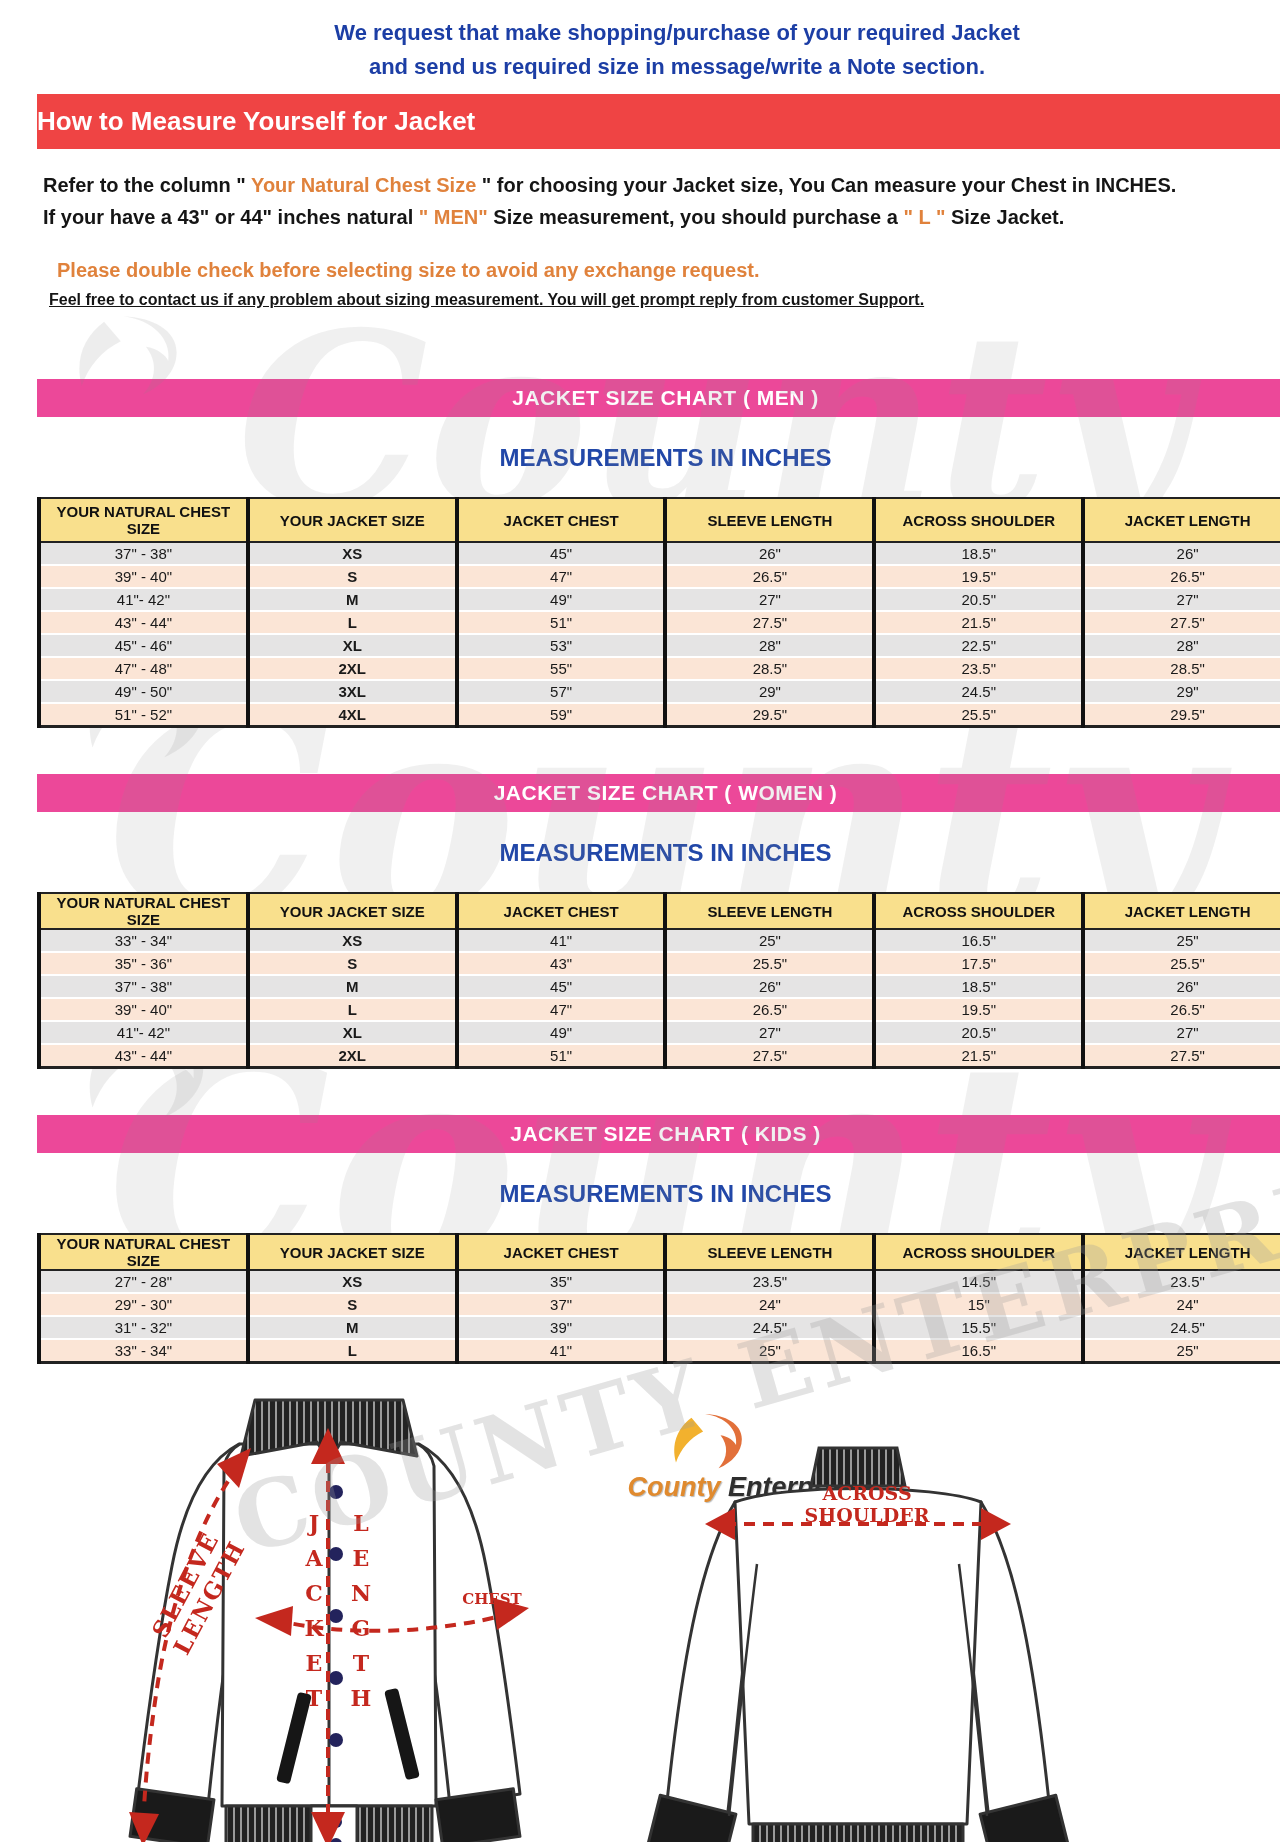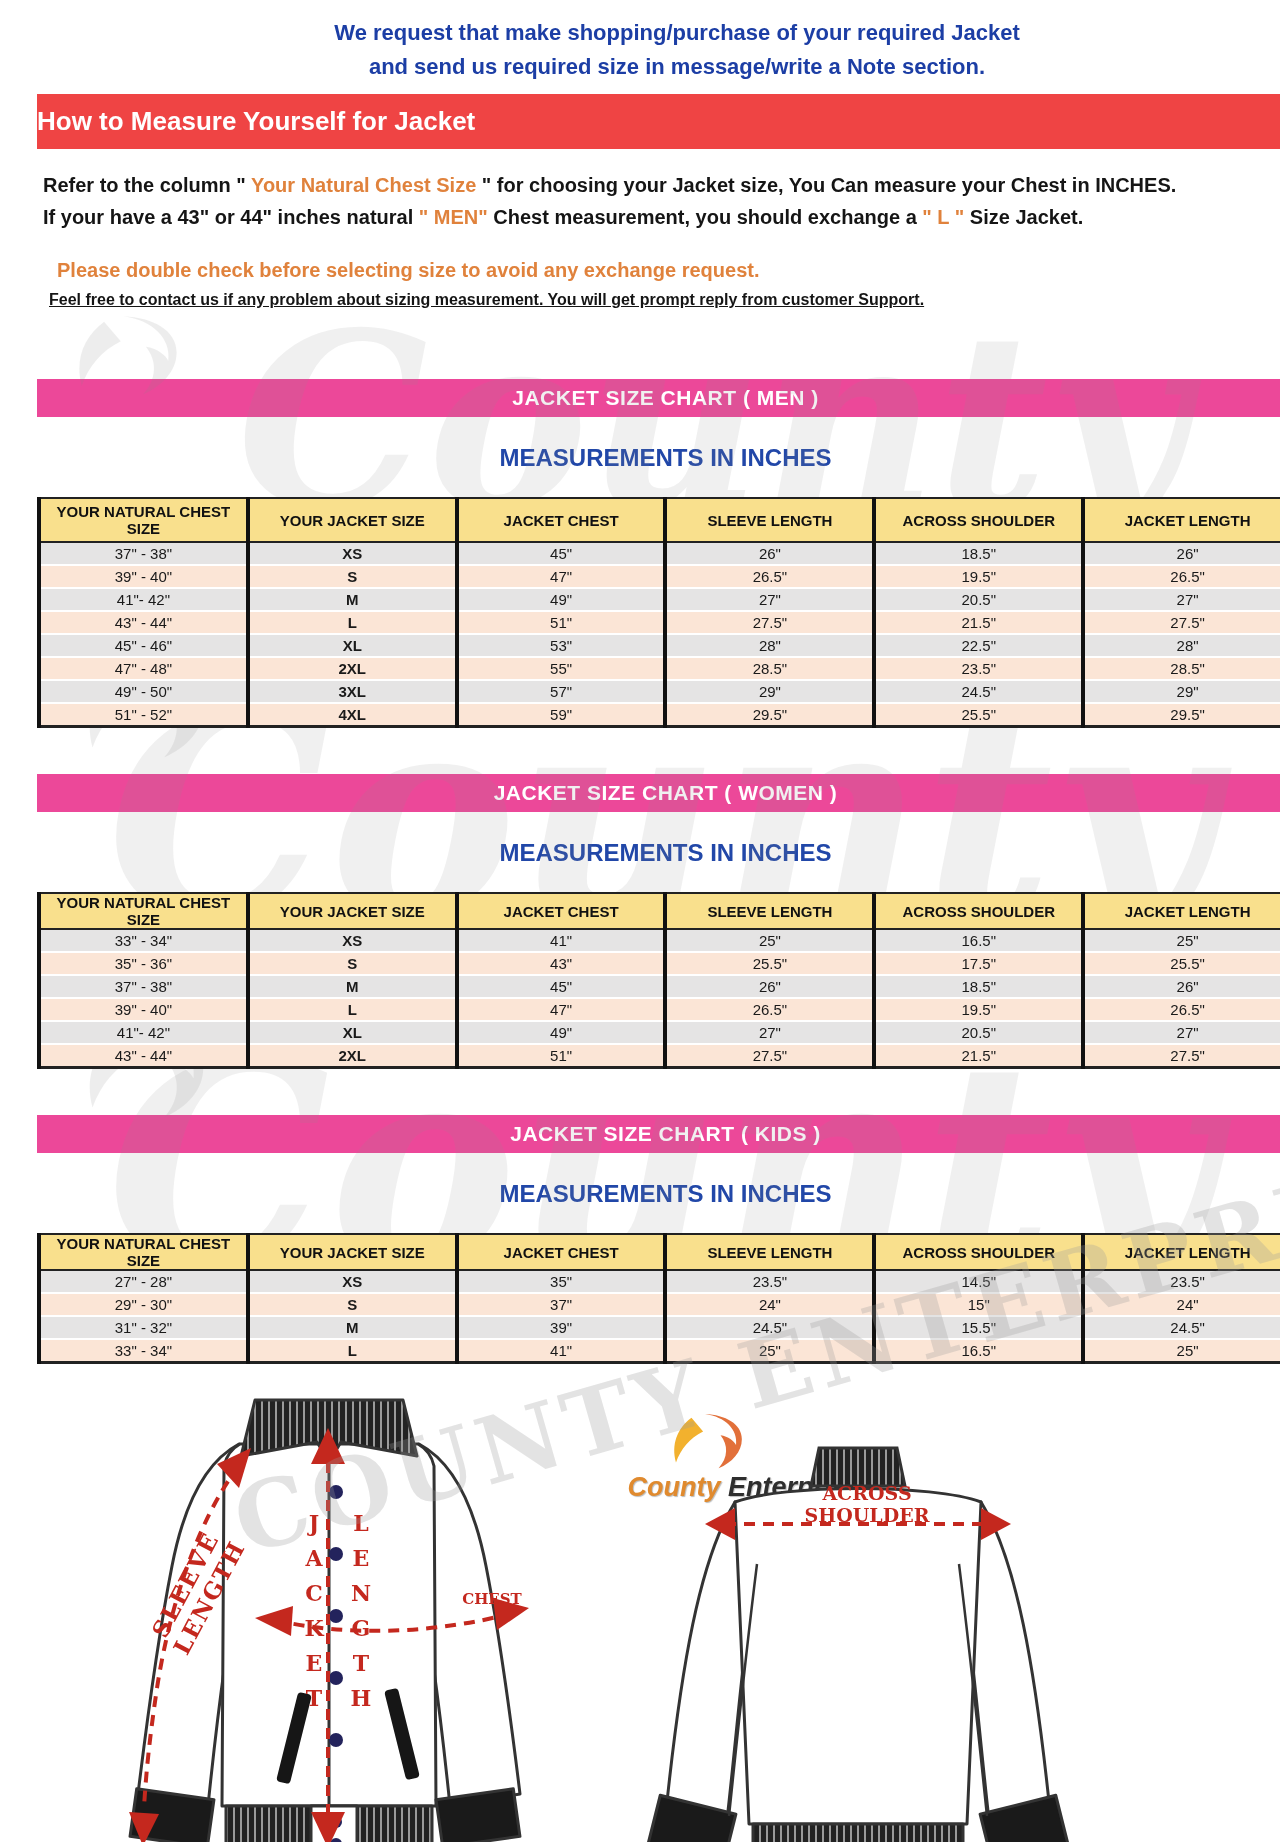--- a/index.html
+++ b/index.html
@@ -75,21 +75,21 @@
 
   <div class="intro">
     <div>We request that make shopping/purchase of your required Jacket</div>
     <div>and send us required size in message/write a Note section.</div>
   </div>
 
   <div class="main-banner">How to Measure Yourself for Jacket</div>
 
   <div class="para">
     <div><span>Refer to the column " </span><span class="hl">Your Natural Chest Size</span><span> " for choosing your Jacket size, You Can measure your Chest in INCHES.</span></div>
-    <div><span>If your have a 43" or 44"  inches natural </span><span class="hl">" MEN"</span><span> Chest measurement, you should exchange a </span><span class="hl">" L "</span><span> Size Jacket.</span></div>
+    <div><span>If your have a 43" or 44"  inches natural </span><span class="hl">" MEN"</span><span> Size measurement, you should purchase a </span><span class="hl">" L "</span><span> Size Jacket.</span></div>
   </div>
   <div class="warning">Please double check before selecting size to avoid any exchange request.</div>
   <div class="contact">Feel free to contact us if any problem about sizing measurement. You will get prompt reply from customer Support.</div>
 
   <div class="chart-banner mt-men">JACKET SIZE CHART ( MEN )</div>
   <div class="subtitle">MEASUREMENTS IN INCHES</div>
   <table class="size-table hdr-tall">
     <thead>
         <tr>
           <th>YOUR NATURAL CHEST SIZE</th>

